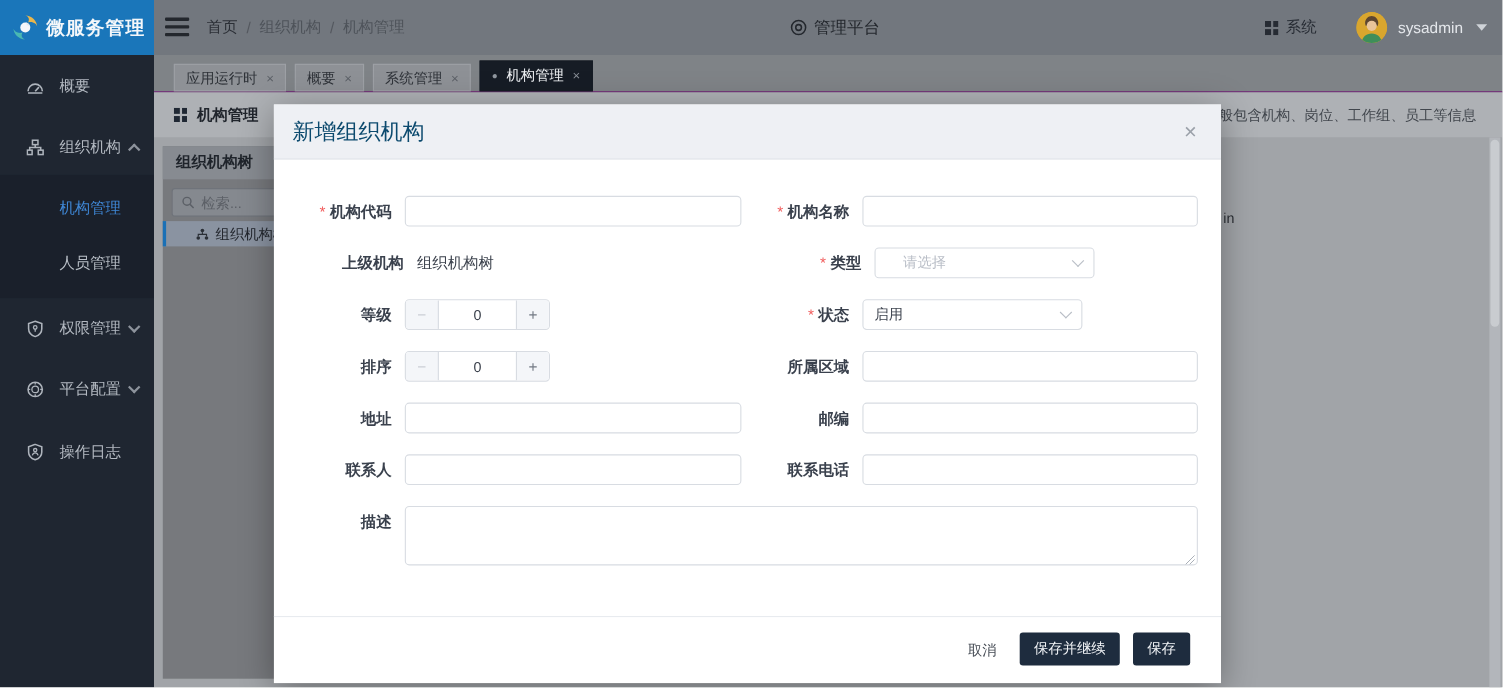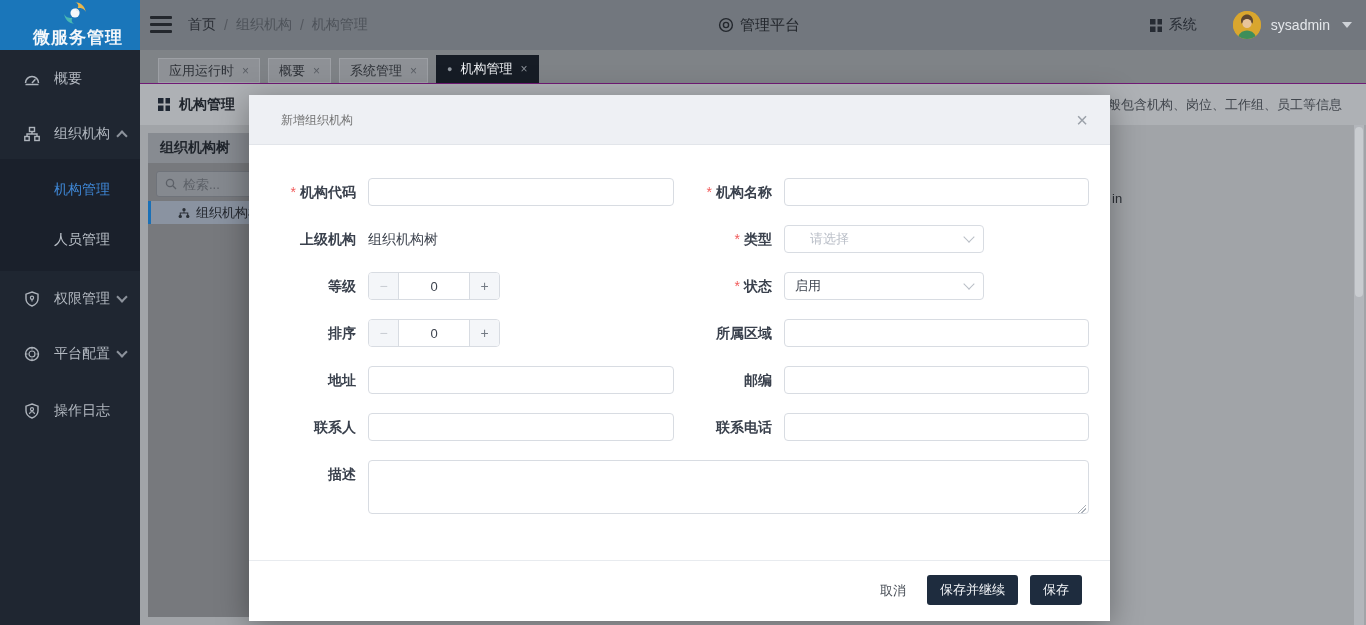--- a/index.html
+++ b/index.html
@@ -2,21 +2,21 @@
 <html><head>
 <meta charset="utf-8">
 <style>
   * { margin:0; padding:0; box-sizing:border-box; }
   html,body { width:1366px; height:625px; overflow:hidden; }
   body { font-family:"Liberation Sans","DejaVu Sans",sans-serif; font-size:14px; }
   .stage { position:relative; width:1366px; height:625px; background:#a1a4a8; overflow:hidden; }
 
   
   .header { position:absolute; left:0; top:0; width:1366px; height:50px; background:#72777e; z-index:3; }
-  .logo { position:absolute; left:0; top:0; width:140px; height:50px; background:#1a76ba; display:flex; align-items:center; padding-left:10px;flex-direction:column; }
+  .logo { position:absolute; left:0; top:0; width:140px; height:50px; background:#1a76ba; display:flex; align-items:center; padding-left:10px; }
   .logo-text { color:#f4f7fa; font-size:17px; font-weight:bold; margin-left:6px; letter-spacing:1px; }
   .burger { position:absolute; left:150px; top:16px; width:22px; height:17px; display:flex; flex-direction:column; justify-content:space-between; cursor:pointer; }
   .burger span { display:block; height:3px; background:#23272d; border-radius:1px; }
   .crumbs { position:absolute; left:188px; top:0; height:50px; display:flex; align-items:center; gap:8px; font-size:14px; }
   .crumb-home { color:#2b2f36; }
   .crumb-sep { color:#54585f; }
   .crumb-dim { color:#4e535a; }
   .hdr-center { position:absolute; left:718px; top:0; height:50px; display:flex; align-items:center; gap:6px; color:#23272d; font-size:15px; }
   .hdr-right { position:absolute; right:14px; top:0; height:50px; display:flex; align-items:center; gap:10px; }
   .sys-link { display:flex; align-items:center; gap:6px; color:#262b33; font-size:14px; margin-right:26px; cursor:pointer; }
@@ -61,21 +61,21 @@
   .tree-search input::placeholder { color:#5c6067; }
   .tree-row { position:relative; height:23px; margin-top:4px; background:#8a93a1; display:flex; align-items:center; padding-left:30px; gap:6px; font-size:13px; color:#22262d; cursor:pointer; }
   .tree-row::before { content:""; position:absolute; left:0; top:0; bottom:0; width:3px; background:#1a70b6; }
   .partial-text { position:absolute; left:972px; top:66px; font-size:13px; color:#2c3036; }
   .scrollbar { position:absolute; right:2px; top:0; width:10px; height:500px; background:#b3b6bb; }
   .scroll-thumb { position:absolute; right:1px; top:2px; width:8px; height:170px; background:#c9ccd0; border-radius:4px; }
 
   
   .modal { position:absolute; left:249px; top:95px; width:861px; height:526px; background:#ffffff; box-shadow:0 6px 30px rgba(0,0,0,0.35); z-index:5; }
   .modal-head { position:absolute; left:0; top:0; width:100%; height:50px; background:#eef0f4; border-bottom:1px solid #e2e5ea; }
-  .modal-title { position:absolute; left:32px; top:0; line-height:50px; font-size:12px; color:#737373; }
+  .modal-title { position:absolute; left:17px; top:0; line-height:50px; font-size:20px; color:#0c4a6e; }
   .modal-close { position:absolute; right:22px; top:13px; font-size:20px; color:#9ba1a9; cursor:pointer; line-height:24px; }
   .frow { position:absolute; height:28px; }
   .flabel { position:absolute; top:0; height:28px; line-height:28px; font-size:14px; color:#3a414d; font-weight:600; text-align:right; white-space:nowrap;padding-left:33px; }
   .flabel .star { color:#f15b5b; margin-right:4px; font-weight:normal; }
   .fl-left { left:0; width:107px; }
   .fl-right { left:380px; width:143px; }
   .finput { position:absolute; top:0; height:28px; border:1px solid #d8dce2; border-radius:4px; background:#fff; font-size:13px; color:#3f4550; padding:0 8px; outline:none; font-family:inherit; }
   .in-left { left:119px; width:306px; }
   .in-right { left:535px; width:305px; }
   .fvalue { position:absolute; left:119px; top:0; height:28px; line-height:28px; font-size:14px; color:#3c424d; }
@@ -309,21 +309,21 @@
       <span class="modal-close">×</span>
     </div>
 
     <div class="frow" style="left:0; top:83px; width:861px;">
       <span class="flabel fl-left"><span class="star">*</span><span>机构代码</span></span>
       <input class="finput in-left" type="text" style="">
       <span class="flabel fl-right"><span class="star">*</span><span>机构名称</span></span>
       <input class="finput in-right" type="text" style="">
     </div>
 
-    <div class="frow" style="left:0; top:130px; width:951px;">
+    <div class="frow" style="left:11px; top:130px; width:951px;">
       <span class="flabel fl-left"><span>上级机构</span></span>
       <span class="fvalue">组织机构树</span>
       <span class="flabel fl-right"><span class="star">*</span><span>类型</span></span>
       <div class="fselect">
         <span class="sel-text placeholder">请选择</span>
         <span class="chev"></span>
       </div>
     </div>
 
     <div class="frow" style="left:0; top:177px; width:861px;">

